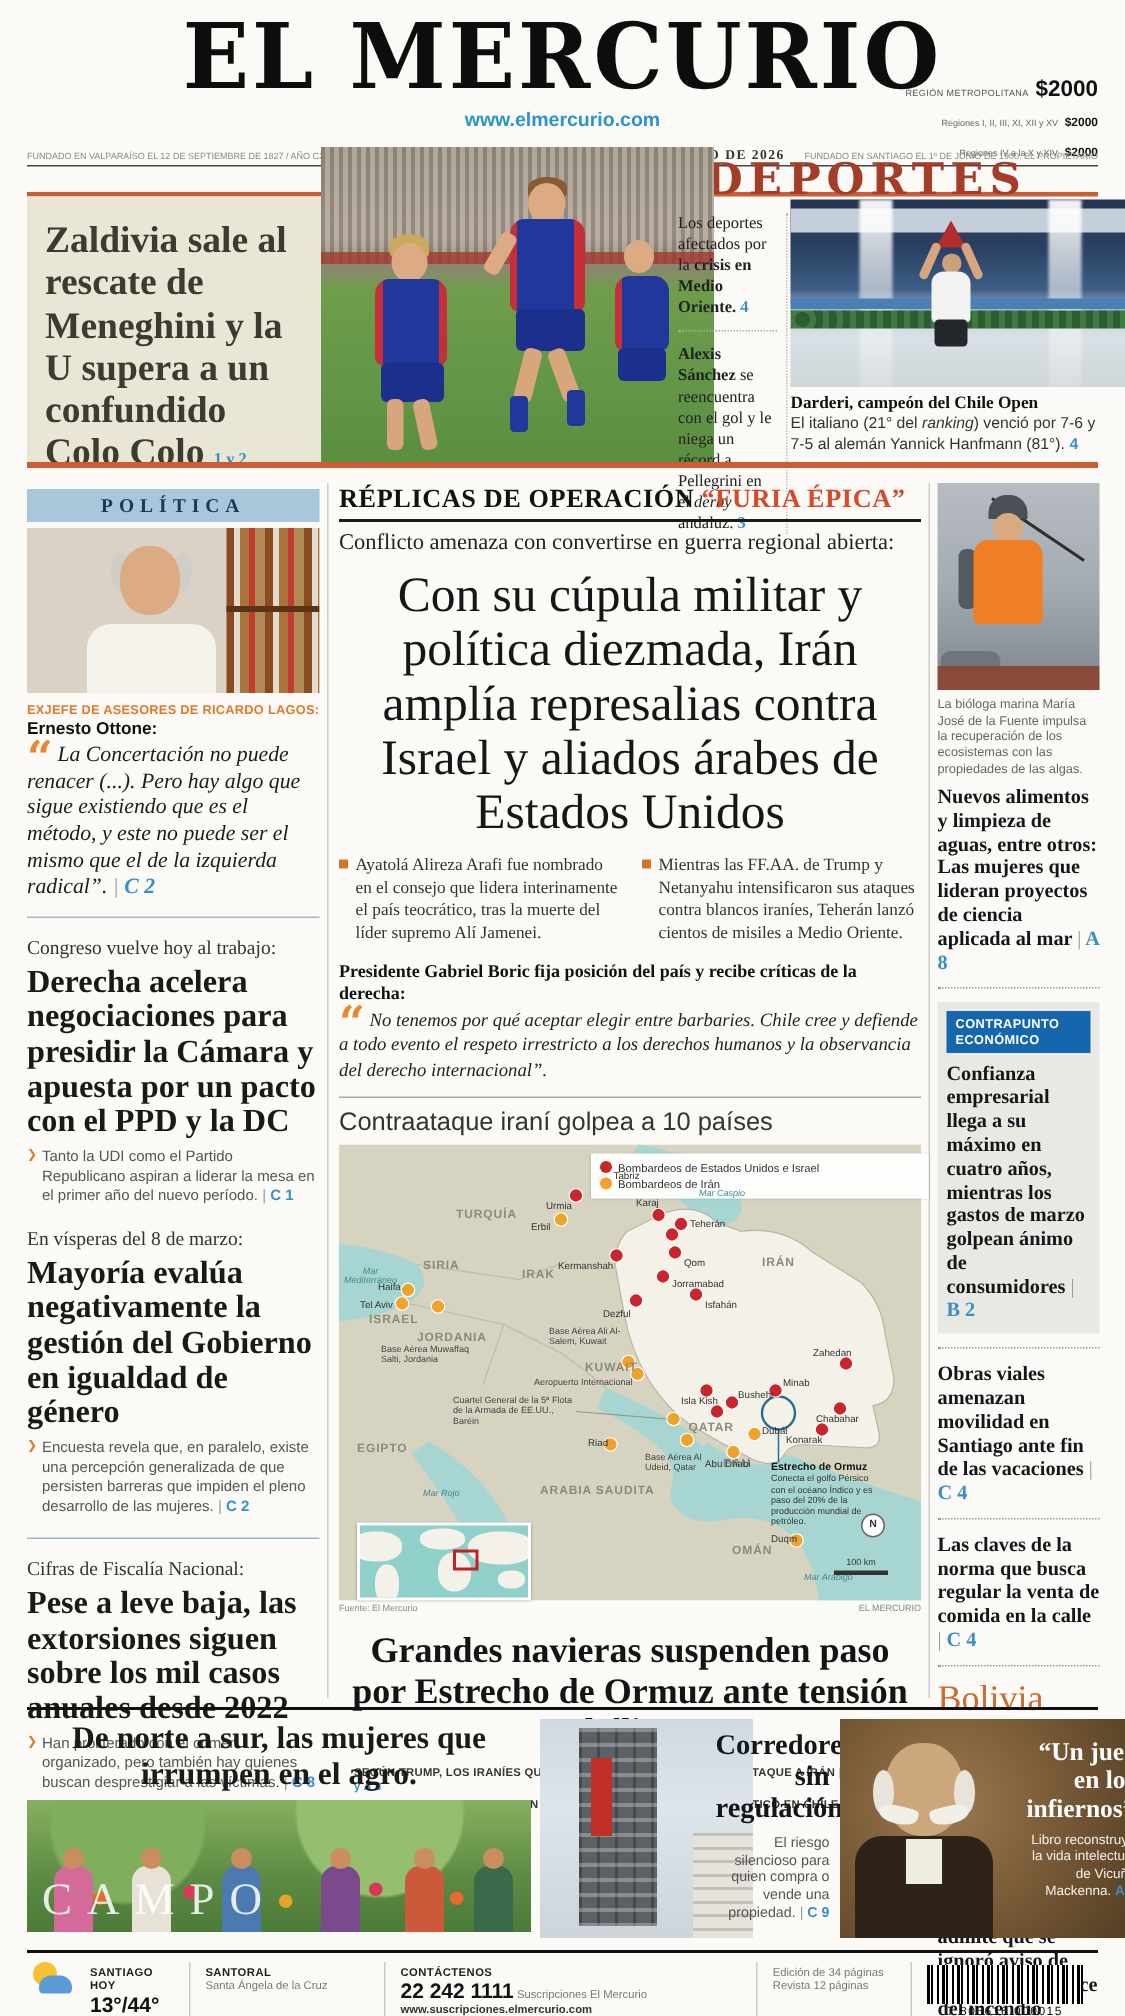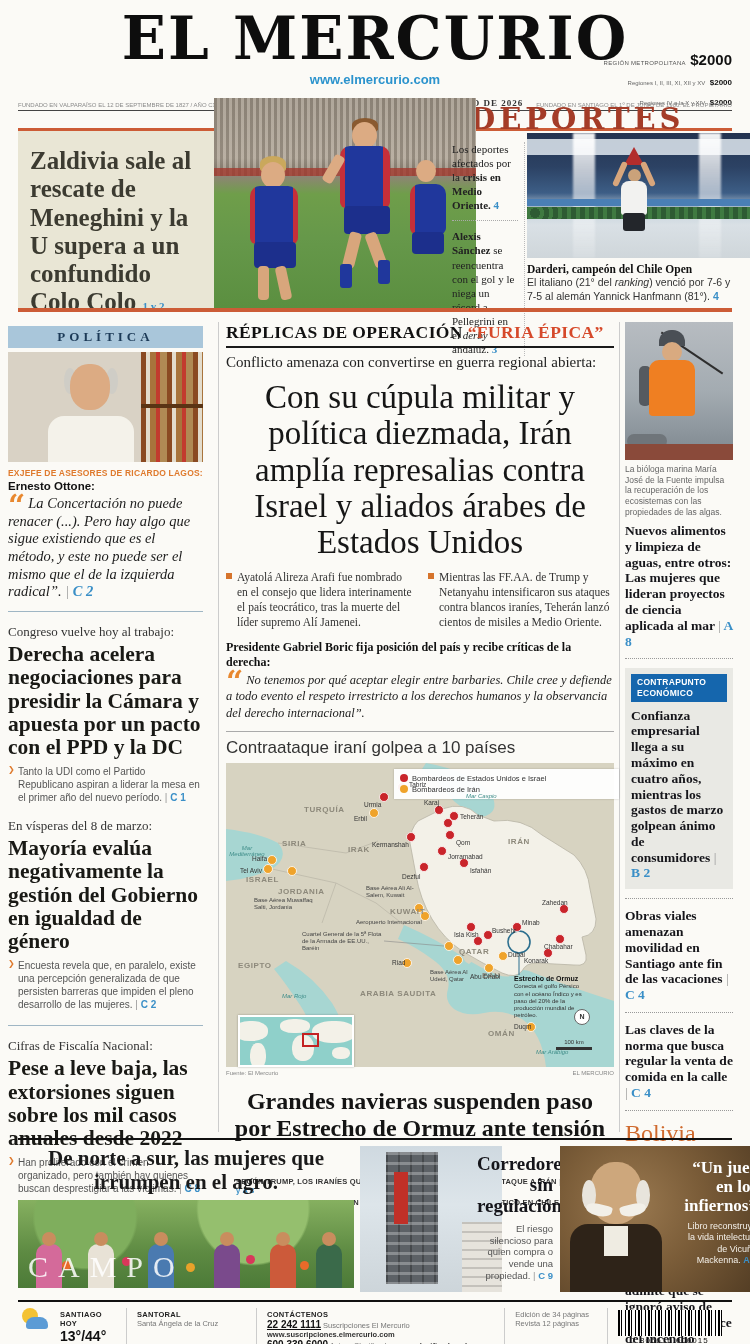--- a/index.html
+++ b/index.html
@@ -54,21 +54,21 @@
   .tennis .player .arm{position:absolute;width:6px;height:26px;background:#d8a67c;border-radius:3px;}
   .tennis .trophy{position:absolute;left:5px;top:-12px;width:0;height:0;
     border-left:10px solid transparent;border-right:10px solid transparent;border-bottom:18px solid #b22d2d;}
   .tcap{left:527px;top:262px;width:206px;font-size:10.5px;line-height:1.25;color:#333;}
   .tcap b{font-family:"Liberation Serif",serif;font-size:11.5px;color:#111;}
   .briefs{left:452px;top:142px;width:66px;font-family:"Liberation Serif",serif;font-size:11px;
     line-height:1.28;color:#222;padding-right:6px;border-right:1px dotted #bbb;}
   .briefs .dotsep{border-top:1px dotted #aaa;margin:8px 0;}
   
   .vdiv{width:1px;background:#ccc;top:322px;height:810px;}
-  .leftcol{left:8px;top:326px;width:195px;}
+  .leftcol{left:18px;top:326px;width:195px;}
   .politica-band{background:#a9c6da;text-align:center;font-family:"Liberation Serif",serif;
     font-weight:bold;font-size:13px;letter-spacing:4px;color:#1c3a57;padding:3px 0;}
   .ottone{position:relative;height:110px;margin-top:4px;background:#d9d2c5;}
   .ottone .shelf{position:absolute;right:0;top:0;width:62px;height:100%;
     background:repeating-linear-gradient(90deg,#8a4a22 0 5px,#e3dccc 5px 9px,#a8743c 9px 15px,#c23b2e 15px 19px,#b08a54 19px 26px);}
   .ottone .shelfline{position:absolute;right:0;top:52px;width:62px;height:4px;background:#5a3414;}
   .ottone .head{position:absolute;left:62px;top:12px;width:40px;height:46px;background:#dcab83;border-radius:46%;}
   .ottone .hairL{position:absolute;left:56px;top:16px;width:12px;height:26px;background:#cfcdc6;border-radius:50%;}
   .ottone .hairR{position:absolute;left:98px;top:16px;width:12px;height:26px;background:#cfcdc6;border-radius:50%;}
   .ottone .body{position:absolute;left:40px;bottom:0;width:86px;height:46px;background:#f4f2ea;border-radius:16px 16px 0 0;}
@@ -181,21 +181,21 @@
   .jtext h3{margin:0;font-family:"Liberation Serif",serif;font-weight:bold;font-size:17px;line-height:1.12;}
   .jtext p{margin:6px 0 0;font-size:9px;line-height:1.25;color:#f3efe8;}
   
   .footer{left:18px;right:18px;top:1300px;border-top:2px solid #111;padding-top:6px;
     display:flex;align-items:flex-start;}
   .fcell{padding:2px 10px;border-left:1px solid #ccc;min-height:34px;}
   .fcell:first-child{border-left:0;padding-left:0;}
   .flabel{font-size:7.5px;font-weight:bold;color:#222;letter-spacing:.3px;}
   .ftemp{font-size:14px;font-weight:bold;color:#111;}
   .fsmall{font-size:7.5px;color:#777;}
-  .fphone{font-size:10px;font-weight:bold;color:#111;text-decoration:underline;}
+  .fphone{font-size:14px;font-weight:bold;color:#111;}
   .furl{font-weight:bold;color:#333;}
   .wicon{position:relative;width:34px;height:26px;margin-right:8px;flex:none;}
   .wicon .sun{position:absolute;left:4px;top:0;width:16px;height:16px;background:#f4c233;border-radius:50%;}
   .wicon .cloud{position:absolute;left:8px;top:9px;width:22px;height:12px;background:#5b9bd5;border-radius:8px 8px 3px 3px;}
   .barcode{width:104px;height:26px;background:repeating-linear-gradient(90deg,#000 0 2px,#fff 2px 3px,#000 3px 4px,#fff 4px 7px,#000 7px 8px,#fff 8px 10px);}
   .bnum{font-size:8px;color:#111;text-align:center;letter-spacing:1px;}
 </style>
 </head>
 <body>
 

